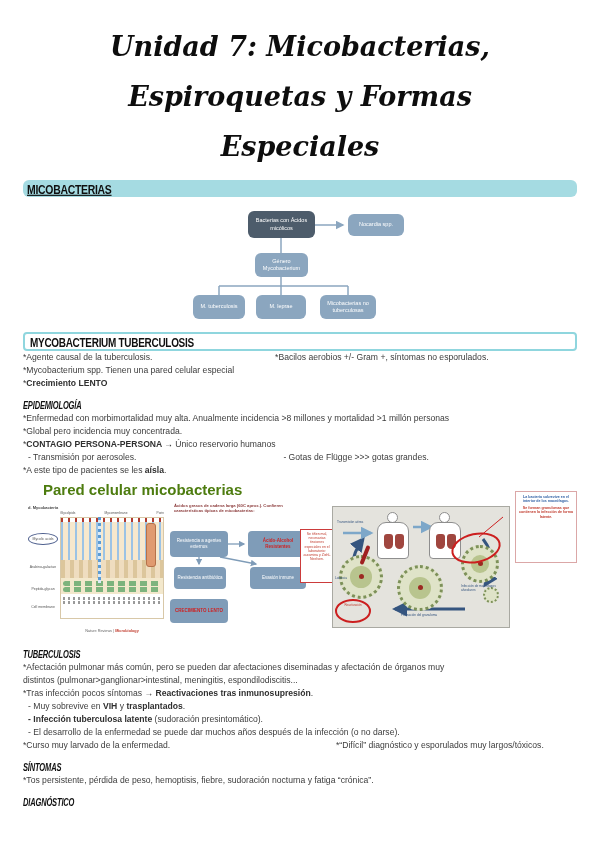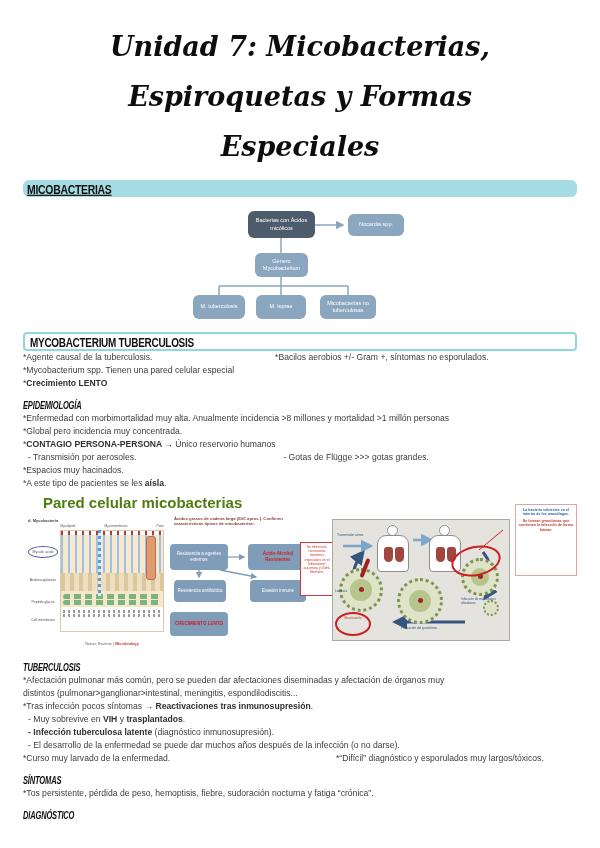--- a/index.html
+++ b/index.html
@@ -157,21 +157,20 @@
   <div class="bt">
     <div class="row"><span>*Enfermedad con morbimortalidad muy alta. Anualmente incidencia &gt;8 millones y mortalidad &gt;1 millón personas</span></div>
     <div class="row"><span>*Global pero incidencia muy concentrada.</span></div>
     <div class="row">
       <span>*</span><span class="b">CONTAGIO PERSONA-PERSONA →</span><span> Único reservorio humanos</span>
     </div>
     <div class="row">
       <span class="dash">- Transmisión por aerosoles.</span>
       <span class="col2 c47">- Gotas de Flügge &gt;&gt;&gt; gotas grandes.</span>
     </div>
-    <div class="row"><span>*Espacios muy hacinados.</span></div>
     <div class="row">
       <span>*A este tipo de pacientes se les </span><span class="b">aísla</span><span>.</span>
     </div>
   </div>
 
   <div class="fig">
     <div class="fig-title">Pared celular micobacterias</div>
 
     <div class="cellwall">
       <span class="cw-corner">d. Mycobacteria</span>
@@ -291,21 +290,21 @@
   <div class="bt">
     <div class="row"><span>*Afectación pulmonar más común, pero se pueden dar afectaciones diseminadas y afectación de órganos muy</span></div>
     <div class="row"><span>distintos (pulmonar&gt;ganglionar&gt;intestinal, meningitis, espondilodiscitis...</span></div>
     <div class="row">
       <span>*Tras infección pocos síntomas → </span><span class="b">Reactivaciones tras inmunosupresión</span><span>.</span>
     </div>
     <div class="row dash">
       <span>- Muy sobrevive en </span><span class="b">VIH</span><span> y </span><span class="b">trasplantados</span><span>.</span>
     </div>
     <div class="row dash">
-      <span class="b">- Infección tuberculosa latente</span><span> (diagnóstico inmunosupresión).</span>
+      <span class="b">- Infección tuberculosa latente</span><span> (sudoración presintomático).</span>
     </div>
     <div class="row dash"><span>- El desarrollo de la enfermedad se puede dar muchos años después de la infección (o no darse).</span></div>
     <div class="row">
       <span>*Curso muy larvado de la enfermedad.</span>
       <span class="col2 c57">*“Difícil” diagnóstico y esporulados muy largos/tóxicos.</span>
     </div>
   </div>
 
   <div class="mh">
     <span class="marker">SÍNTOMAS</span>

